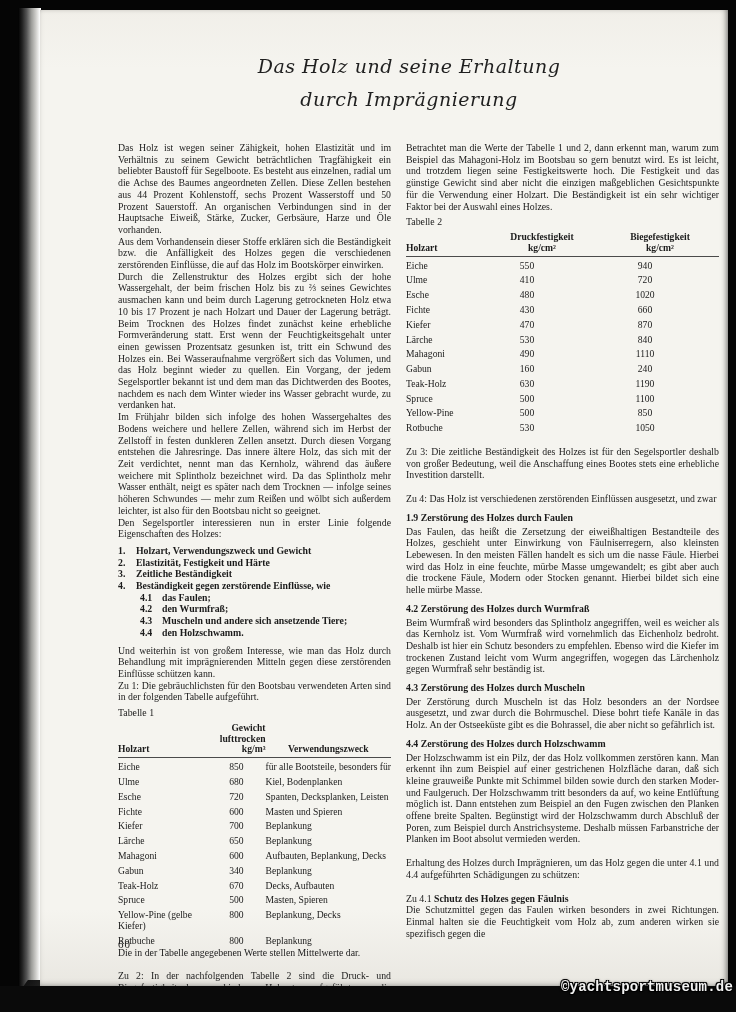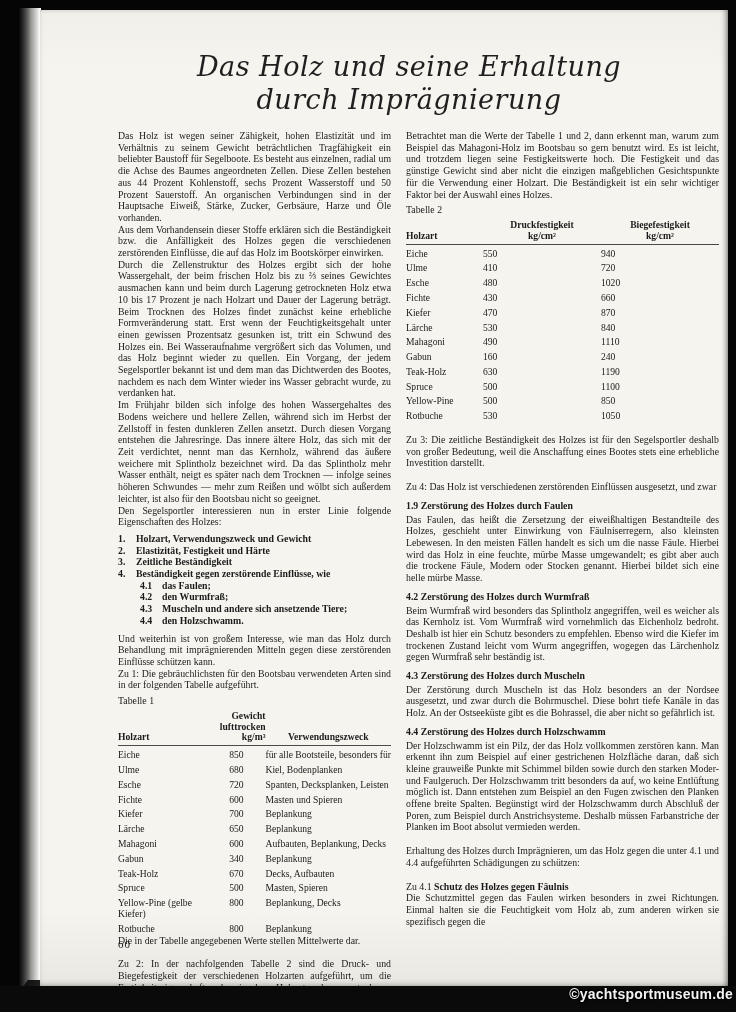--- a/index.html
+++ b/index.html
@@ -10,28 +10,28 @@
          background:linear-gradient(90deg,#000 0%,#222 18%,#555 38%,#9b9b98 58%,#cfcecb 78%,#ffffff 96%);}
   .spine-foot{position:absolute;left:18px;bottom:18px;width:120px;height:14px;
          background:linear-gradient(90deg,#111 0%,#3c3c3a 40%,#8a8a86 75%,#d9d8d4 100%);
          transform:skewX(-35deg);transform-origin:bottom left;}
   
   .page{position:absolute;left:40px;top:10px;width:688px;height:978px;
         background:linear-gradient(180deg,#f1efe9 0%,#f5f4ef 6%,#f5f4ef 92%,#e9e7e1 100%);
         box-shadow:inset -4px 0 6px -3px rgba(0,0,0,.55), inset 0 -5px 7px -4px rgba(0,0,0,.5);
         color:#1b1b1b;}
   .bottom-bar{position:absolute;left:0;right:0;bottom:0;height:26px;background:#0a0a0a;}
-  .watermark{position:absolute;right:3px;bottom:10px;z-index:5;
-             font-family:Liberation Sans, sans-serif;font-weight:bold;font-size:14px;
+  .watermark{position:absolute;right:3px;bottom:17px;z-index:5;
+             font-family:Liberation Mono, monospace;font-weight:bold;font-size:14px;
              color:#f2f2f2;letter-spacing:.2px;
              text-shadow:-1px -1px 0 #000,1px -1px 0 #000,-1px 1px 0 #000,1px 1px 0 #000,0 0 3px #000;}
   
-  .title{margin:40px 10px 14px 60px;text-align:center;
+  .title{margin:40px 10px 26px 60px;text-align:center;
          font-family:"DejaVu Serif", serif;font-style:italic;font-weight:500;
-         font-size:27px;line-height:33px;color:#1f1f1f;letter-spacing:.5px;}
+         font-size:19px;line-height:33px;color:#1f1f1f;letter-spacing:.5px;}
   
   .cols{display:flex;margin-left:78px;margin-right:9px;gap:15px;}
   .col{font-size:9.8px;line-height:11.7px;text-align:justify;}
   .col-left{width:273px;flex:0 0 273px;}
   .col-right{flex:1;}
   .p{margin:0;}
   .gap{margin-top:12px;}
   .bold{font-weight:bold;}
   
   .numlist{margin:5px 0 6px 0;font-weight:bold;text-align:left;}
@@ -45,21 +45,21 @@
   th{font-weight:bold;vertical-align:bottom;padding:0 0 2px 0;border-bottom:1px solid #4a4a4a;}
   td{padding:0;vertical-align:top;}
   tr.first td{padding-top:4px;}
   .t1-name{width:92px;text-align:left;}
   .t1-w{width:62px;text-align:right;}
   td.t1-w{text-align:right;padding-right:22px;}
   .t1-use{text-align:left;white-space:nowrap;}
   th.t1-use{text-align:center;}
   .t2-name{text-align:left;}
   .t2-v{width:88px;text-align:center;}
-  td.t2-v{text-align:left;padding-right:30px;}
+  td.t2-v{text-align:center;padding-right:30px;}
   
   .sec{margin-top:7px;}
   .sec-h{font-weight:bold;text-align:left;margin:0 0 2px 0;}
   .pageno{position:absolute;left:78px;top:928px;font-size:11px;letter-spacing:1px;}
 </style>
 </head>
 <body>
 
 <div class="scan">
   <div class="spine"></div>

